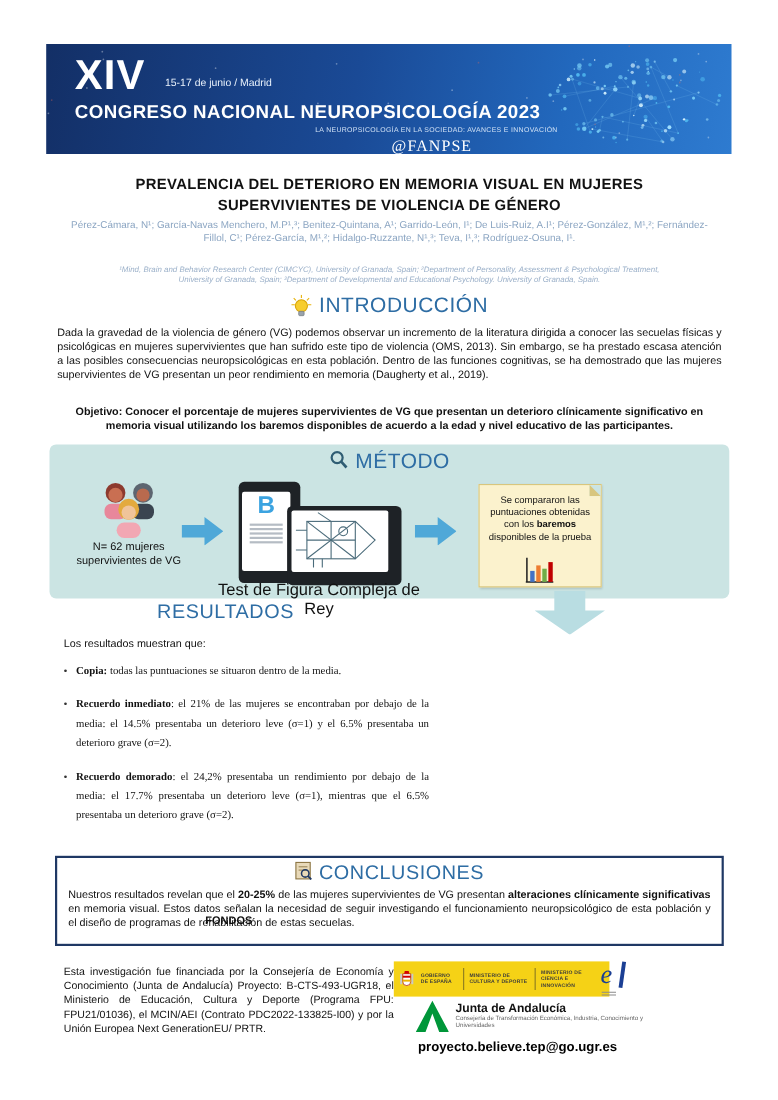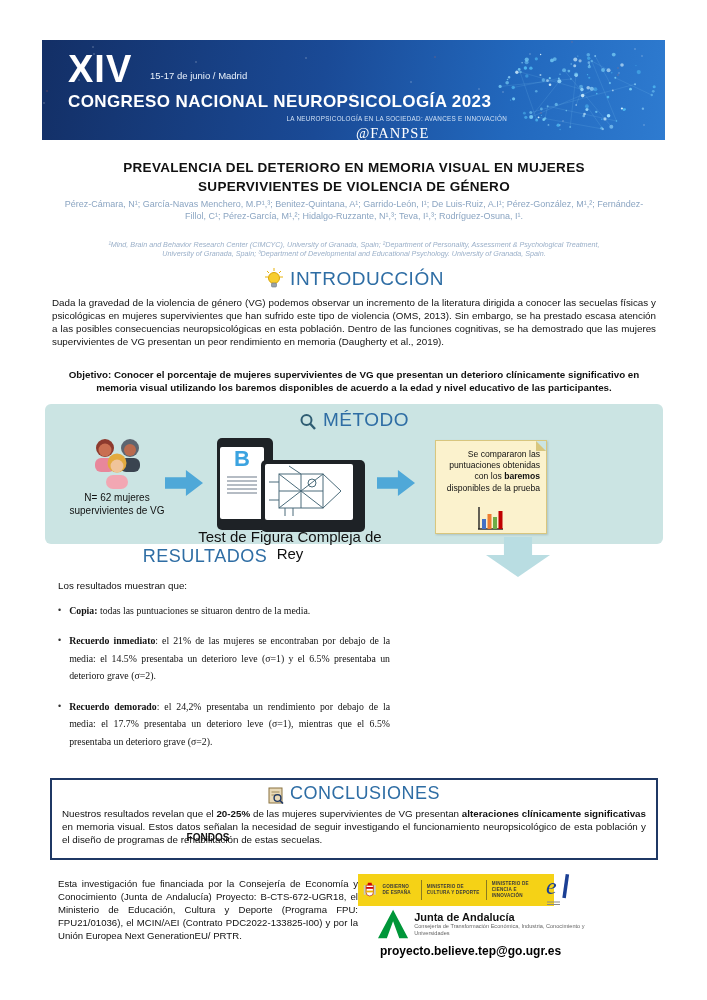--- a/index.html
+++ b/index.html
@@ -16,42 +16,42 @@
   .date-place{left:108px;top:30px;font-size:9.5px;color:#e8f1fb;}
   .congress{left:26px;top:52px;font-size:17px;font-weight:bold;color:#fff;letter-spacing:.4px;white-space:nowrap;}
   .tagline{left:220px;top:75px;width:245px;font-size:6.3px;color:#cfe0f5;text-align:right;letter-spacing:.3px;}
   .fanpse{left:310px;top:85px;font-family:"Liberation Serif",serif;font-size:14.5px;color:#fff;
           border-bottom:1px solid #fff;padding:0 4px 1px 4px;letter-spacing:1px;}
   
   .title-line{left:45px;width:618px;text-align:center;font-size:13.5px;font-weight:bold;color:#111;letter-spacing:.3px;}
   .authors{left:62px;top:198px;width:584px;text-align:center;font-size:9px;color:#8ba5c2;line-height:1.35;}
   .affils{left:95px;top:240px;width:518px;text-align:center;font-size:7.2px;font-style:italic;color:#9bb0c9;line-height:1.3;}
   
-  .sec-head{font-size:19px;color:#2e6da4;letter-spacing:.5px;display:flex;align-items:flex-end;justify-content:center;gap:6px;}
+  .sec-head{font-size:19px;color:#2e6da4;letter-spacing:.5px;display:flex;align-items:flex-start;justify-content:center;gap:6px;}
   
   .intro-p{left:52px;top:296px;width:604px;font-size:9.8px;line-height:1.33;text-align:justify;color:#111;}
   .objective{left:58px;top:368px;width:592px;font-size:9.8px;line-height:1.35;font-weight:bold;text-align:center;color:#111;}
   
   #metodo-box{left:45px;top:404px;width:618px;height:140px;background:#cbe4e3;border-radius:6px;}
   .sample-text{left:8px;top:88px;width:128px;text-align:center;font-size:10px;line-height:1.25;color:#111;}
   .flow-arrow{width:38px;height:26px;background:#4fa8d8;
               clip-path:polygon(0 28%,55% 28%,55% 0,100% 50%,55% 100%,55% 72%,0 72%);}
   .tablet-p{left:172px;top:34px;width:50px;height:82px;background:#1e2226;border-radius:5px;padding:5px 3px;}
   .tablet-p .screen{width:44px;height:72px;background:#fff;border-radius:2px;position:relative;text-align:center;}
   .tablet-b{font-size:22px;font-weight:bold;color:#3ba3e0;line-height:1.1;display:block;margin-top:4px;}
   .tp-lines{margin:5px auto 0 auto;width:30px;}
   .tp-lines div{height:1.5px;background:#b5bcc4;margin-bottom:2.5px;}
   .tablet-l{left:216px;top:56px;width:96px;height:64px;background:#1e2226;border-radius:5px;padding:4px;}
   .tablet-l .screen{width:88px;height:56px;background:#fff;border-radius:2px;overflow:hidden;}
   .test-caption{left:150px;top:124px;width:190px;text-align:center;font-size:15px;color:#111;}
   #note{left:390px;top:36px;width:110px;height:92px;background:#fbf2cd;border:1px solid #d8c67e;
         box-shadow:1px 1px 2px rgba(0,0,0,.15);}
   #note .fold{position:absolute;right:0;top:0;width:0;height:0;
         border-left:10px solid #d8c67e;border-top:10px solid #cbe4e3;}
-  .note-text{padding:8px 6px 0 6px;font-size:8.6px;line-height:1.3;text-align:right;color:#111;}
+  .note-text{padding:8px 6px 0 6px;font-size:8.6px;line-height:1.3;text-align:center;color:#111;}
   #down-arrow{left:486px;top:537px;width:64px;height:40px;background:#b9dde2;
               clip-path:polygon(28% 0,72% 0,72% 45%,100% 45%,50% 100%,0 45%,28% 45%);}
   
   #res-head{left:45px;top:546px;width:320px;}
   .res-lead{left:58px;top:580px;width:330px;font-size:9.8px;color:#111;}
   #bullets{left:58px;top:602px;width:332px;}
   .bullet{display:flex;gap:8px;margin-bottom:13px;}
   .bullet .dot{font-size:9px;line-height:1.8;color:#333;}
   .bullet .bt{font-size:9.8px;line-height:1.78;text-align:justify;color:#111;font-family:Liberation Serif, serif;}
   #pie-box{left:393px;top:576px;width:267px;height:186px;background:#fff;border:1px solid #d9d9d9;}
@@ -361,21 +361,21 @@
         <line x1="3.5" y1="8" x2="11.5" y2="8" stroke="#8a7340" stroke-width=".8"></line>
         <circle cx="9.5" cy="11" r="3.4" fill="none" stroke="#1f3864" stroke-width="1.4"></circle>
         <line x1="12" y1="13.5" x2="15" y2="16.5" stroke="#1f3864" stroke-width="1.6"></line>
       </svg>
       <span>CONCLUSIONES</span>
     </div>
     <div class="conc-p"><span>Nuestros resultados revelan que el </span><span class="bold">20-25%</span><span> de las mujeres supervivientes de VG presentan </span><span class="bold">alteraciones clínicamente significativas</span><span> en memoria visual. Estos datos señalan la necesidad de seguir investigando el funcionamiento neuropsicológico de esta población y el diseño de programas de rehabilitación de estas secuelas.</span></div>
   </div>
 
   <div class="abs fondos-head">FONDOS</div>
-  <div class="abs fondos-text">Esta investigación fue financiada por la Consejería de Economía y Conocimiento (Junta de Andalucía) Proyecto: B-CTS-672-UGR18, el Ministerio de Educación, Cultura y Deporte (Programa FPU: FPU21/01036), el MCIN/AEI (Contrato PDC2022-133825-I00) y por la Unión Europea Next GenerationEU/ PRTR.</div>
+  <div class="abs fondos-text">Esta investigación fue financiada por la Consejería de Economía y Conocimiento (Junta de Andalucía) Proyecto: B-CTS-493-UGR18, el Ministerio de Educación, Cultura y Deporte (Programa FPU: FPU21/01036), el MCIN/AEI (Contrato PDC2022-133825-I00) y por la Unión Europea Next GenerationEU/ PRTR.</div>
 
   <div class="abs" id="min-banner">
     <svg width="26" height="28" viewBox="0 0 26 28" style="margin-left:4px">
       <rect x="3" y="6" width="3" height="16" fill="#c9c9c9"></rect>
         <rect x="20" y="6" width="3" height="16" fill="#c9c9c9"></rect>
       <path d="M7 6 h12 v12 a6 6 0 0 1 -12 0 Z" fill="#fff" stroke="#a40000" stroke-width="1"></path>
       <rect x="7" y="9" width="12" height="3" fill="#d10000"></rect>
         <rect x="7" y="15" width="12" height="3" fill="#f0b400"></rect>
       <path d="M10 2 h6 l1 4 h-8 Z" fill="#d10000"></path>
     </svg>

